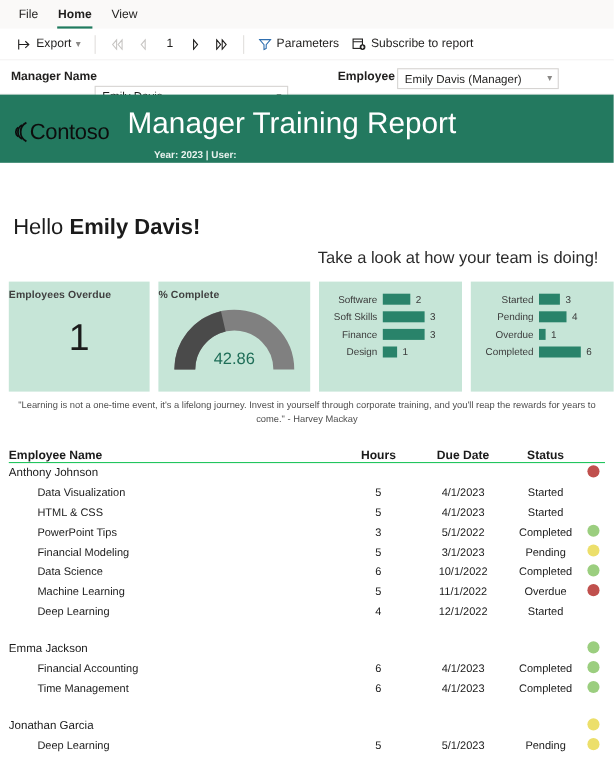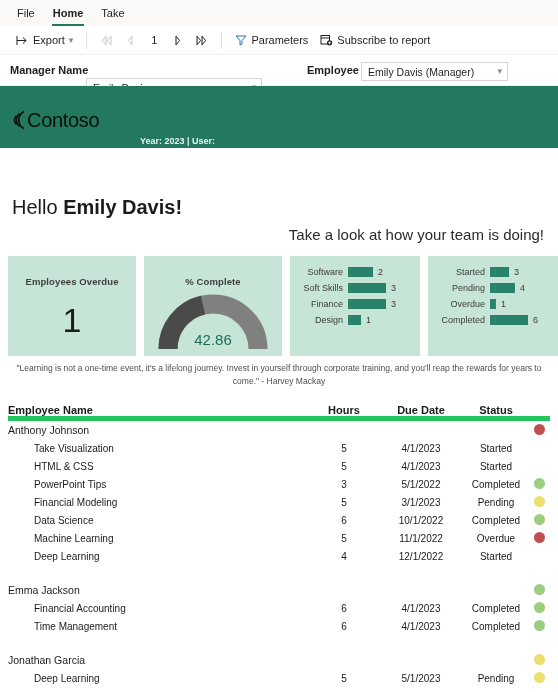--- a/index.html
+++ b/index.html
@@ -83,22 +83,22 @@
     position:absolute; right:14px; top:226px;
     font-size: 15px; color:#2b2b2b;
   }
 
   
   .cards { position:absolute; left:8px; top:256px; width:542px; height:102px; }
   .card {
     position:absolute; top:0; height:100px; background:#c6e5d7;
   }
   .card-title {
-    text-align:center; font-size: 9.5px; font-weight:bold; color:#404040;
-    padding-top: 20px; letter-spacing:0.1px;
+    font-size: 9.5px; font-weight:bold; color:#404040;
+    padding-top: 7px; letter-spacing:0.1px;
   }
   .big-number {
     text-align:center; font-size: 34px; color:#1b1b1b; margin-top: 14px;
     font-weight: 400;
   }
   .gauge-wrap { position:relative; width:100%; height:74px; }
   .gauge-val {
     position:absolute; left:0; right:0; top:44px; text-align:center;
     font-size: 15px; color:#1f6e58;
   }
@@ -113,21 +113,21 @@
   
   .quote {
     position:absolute; left:14px; top:362px; width:530px;
     text-align:center; font-size: 8.5px; color:#4f4f4f; line-height:13px;
   }
 
   
   .tbl { position:absolute; left:8px; top:402px; width:542px; }
   .thead {
     display:flex; align-items:flex-end; height:19px;
-    border-bottom: 5px solid #22c55e; font-size: 11px; font-weight:bold; color:#1b1b1b;
+    border-bottom: 1px solid #22c55e; font-size: 11px; font-weight:bold; color:#1b1b1b;
   }
   .c-name { width: 302px; }
   .c-hours { width: 68px; text-align:center; }
   .c-due  { width: 86px; text-align:center; }
   .c-stat { width: 64px; text-align:center; }
   .c-dot  { width: 22px; text-align:center; }
   .trow {
     display:flex; align-items:center; height: 18px;
     font-size: 10px; color:#1b1b1b;
   }
@@ -138,21 +138,21 @@
   .dot { width: 11px; height: 11px; border-radius:50%; display:inline-block; }
 </style>
 </head>
 <body>
 
 <div id="app">
 
   <div class="ribbon-tabs">
     <div class="ribbon-tab">File</div>
     <div class="ribbon-tab active">Home</div>
-    <div class="ribbon-tab">Take</div>
+    <div class="ribbon-tab">View</div>
   </div>
 
   <div class="cmdbar">
     <div class="cmd-item">
       <span class="svgico">
         <svg width="13" height="11" viewBox="0 0 13 11">
             <path d="M1 1v9M1 5.5h9M7 2.5l3.2 3-3.2 3" fill="none" stroke="#201f1e" stroke-width="1"></path>
           </svg>
       </span>
       <span>Export</span>
@@ -227,20 +227,21 @@
     <div class="logo-wrap">
       <span class="svgico">
         <svg width="17" height="24" viewBox="0 0 17 24">
           <path d="M14 3.5A9.5 9.5 0 0 0 14 20.5" fill="none" stroke="#0d0d0d" stroke-width="1.6"></path>
           <path d="M10 5.6A7.4 7.4 0 0 0 10 18.4" fill="none" stroke="#0d0d0d" stroke-width="1.6"></path>
           <path d="M6.5 7.8A5.2 5.2 0 0 0 6.5 16.2" fill="none" stroke="#0d0d0d" stroke-width="1.6"></path>
         </svg>
       </span>
       <span class="logo-text">Contoso</span>
     </div>
+    <div class="report-title">Manager Training Report</div>
     <div class="report-sub">Year: 2023 | User:</div>
   </div>
 
   <div class="greeting">
     <span>Hello </span><b>Emily Davis!</b>
   </div>
   <div class="subgreeting">Take a look at how your team is doing!</div>
 
   <div class="cards">
 
@@ -323,21 +324,21 @@
     </div>
     <div id="tbody">
         <div class="trow group">
           <div class="c-name">Anthony Johnson</div>
           <div class="c-hours"></div>
           <div class="c-due"></div>
           <div class="c-stat"></div>
           <div class="c-dot"><span class="dot" style="background: rgb(192, 80, 77);"></span></div>
         </div>
         <div class="trow child">
-          <div class="c-name">Take Visualization</div>
+          <div class="c-name">Data Visualization</div>
           <div class="c-hours">5</div>
           <div class="c-due">4/1/2023</div>
           <div class="c-stat">Started</div>
           <div class="c-dot"></div>
         </div>
         <div class="trow child">
           <div class="c-name">HTML &amp; CSS</div>
           <div class="c-hours">5</div>
           <div class="c-due">4/1/2023</div>
           <div class="c-stat">Started</div>

